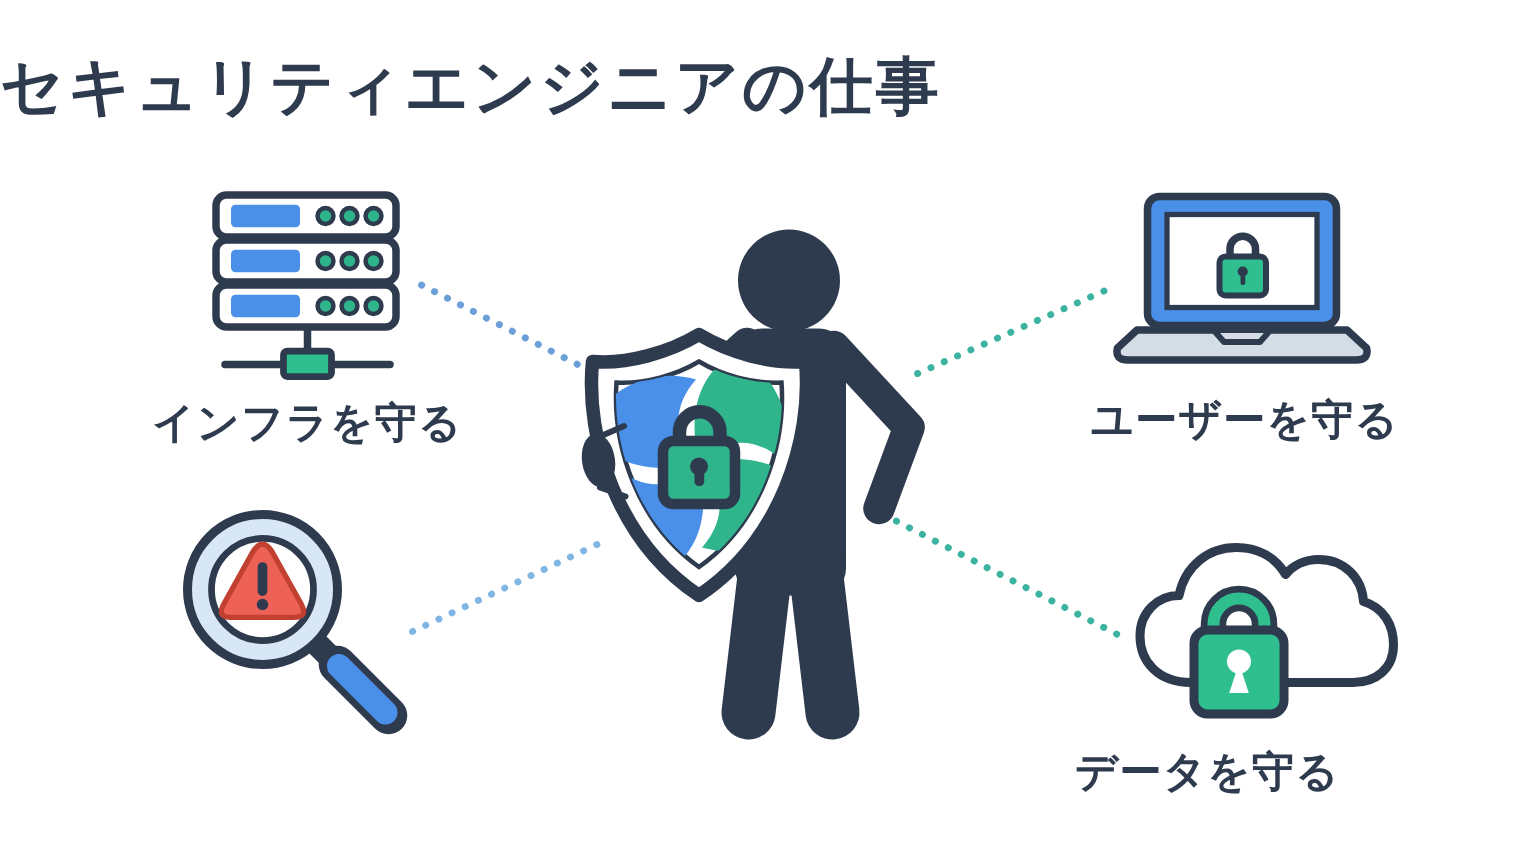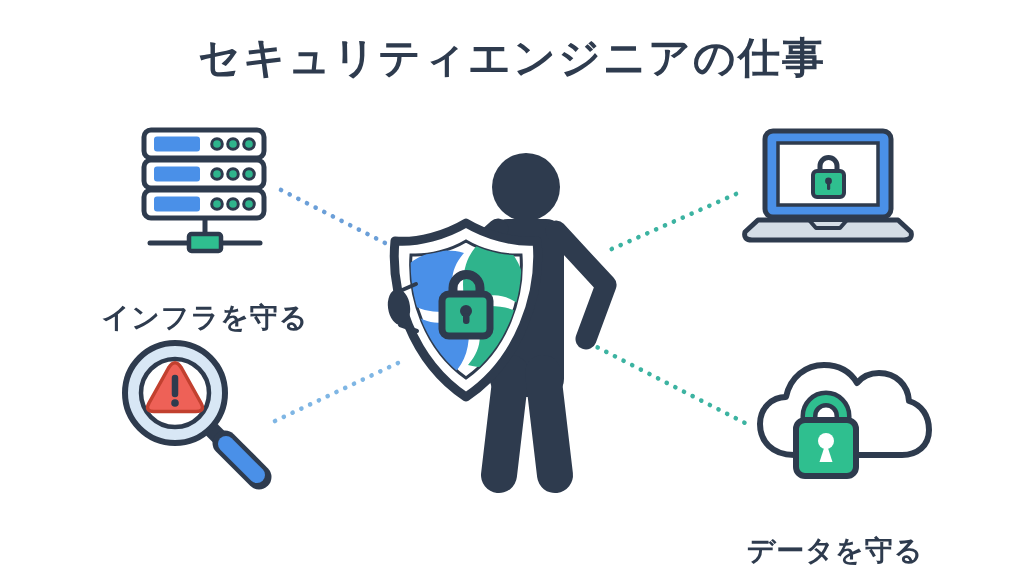--- a/index.html
+++ b/index.html
@@ -1,26 +1,26 @@
 <!DOCTYPE html>
 <html><head>
 <meta charset="utf-8">
 <style>
   html,body{margin:0;padding:0;background:#ffffff;}
   #canvas{
     position:relative;width:1024px;height:572px;background:#ffffff;overflow:hidden;
     font-family:"DejaVu Sans","Liberation Sans",sans-serif;
   }
   .title{
-    position:absolute;top:30px;left:0;width:1024px;text-align:center;
+    position:absolute;top:30px;left:0;width:1024px;
     font-size:42px;font-weight:800;color:#2e3b4e;letter-spacing:2px;
   }
   .node-label{
     position:absolute;transform:translateX(-50%);white-space:nowrap;
-    font-size:28px;font-weight:800;color:#2e3b4e;letter-spacing:1px;margin-top:36px;
+    font-size:28px;font-weight:800;color:#2e3b4e;letter-spacing:1px;
   }
   .abs{position:absolute;}
 </style>
 </head>
 <body>
 
 <div id="canvas">
 
   <div class="title">セキュリティエンジニアの仕事</div>
 
@@ -134,15 +134,16 @@
 
       <g>
         <path d="M20,168 L36,161" stroke="#2e3b4e" stroke-width="4" stroke-linecap="round"></path>
         <path d="M20,202 L37,208" stroke="#2e3b4e" stroke-width="4" stroke-linecap="round"></path>
         <ellipse cx="19" cy="184" rx="11" ry="18" fill="#2e3b4e" transform="rotate(-8 19 184)"></ellipse>
       </g>
     </g>
   </svg>
 
   <div class="node-label" style="left:205px;top:263px">インフラを守る</div>
-  <div class="node-label" style="left:835px;top:496px">データを守る</div>
+  <div class="node-label" style="left:830px;top:261px">ユーザーを守る</div>
+  <div class="node-label" style="left:805px;top:496px">データを守る</div>
 
 </div>
 
 </body></html>

